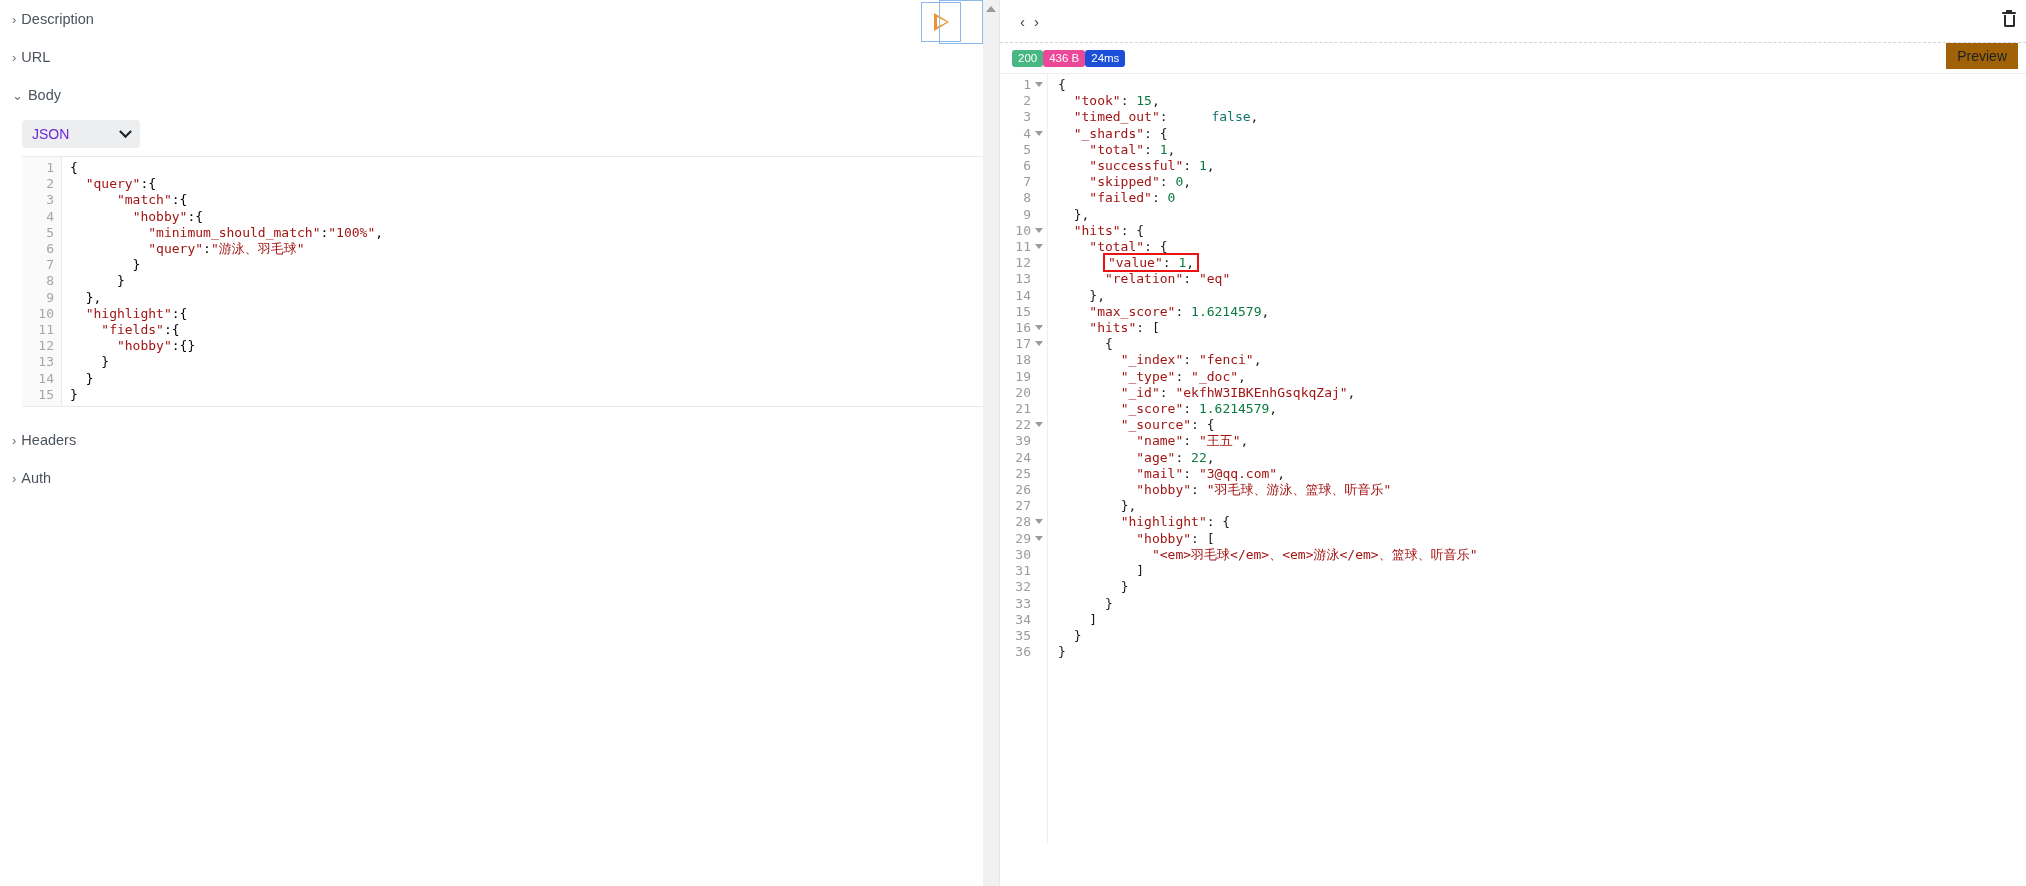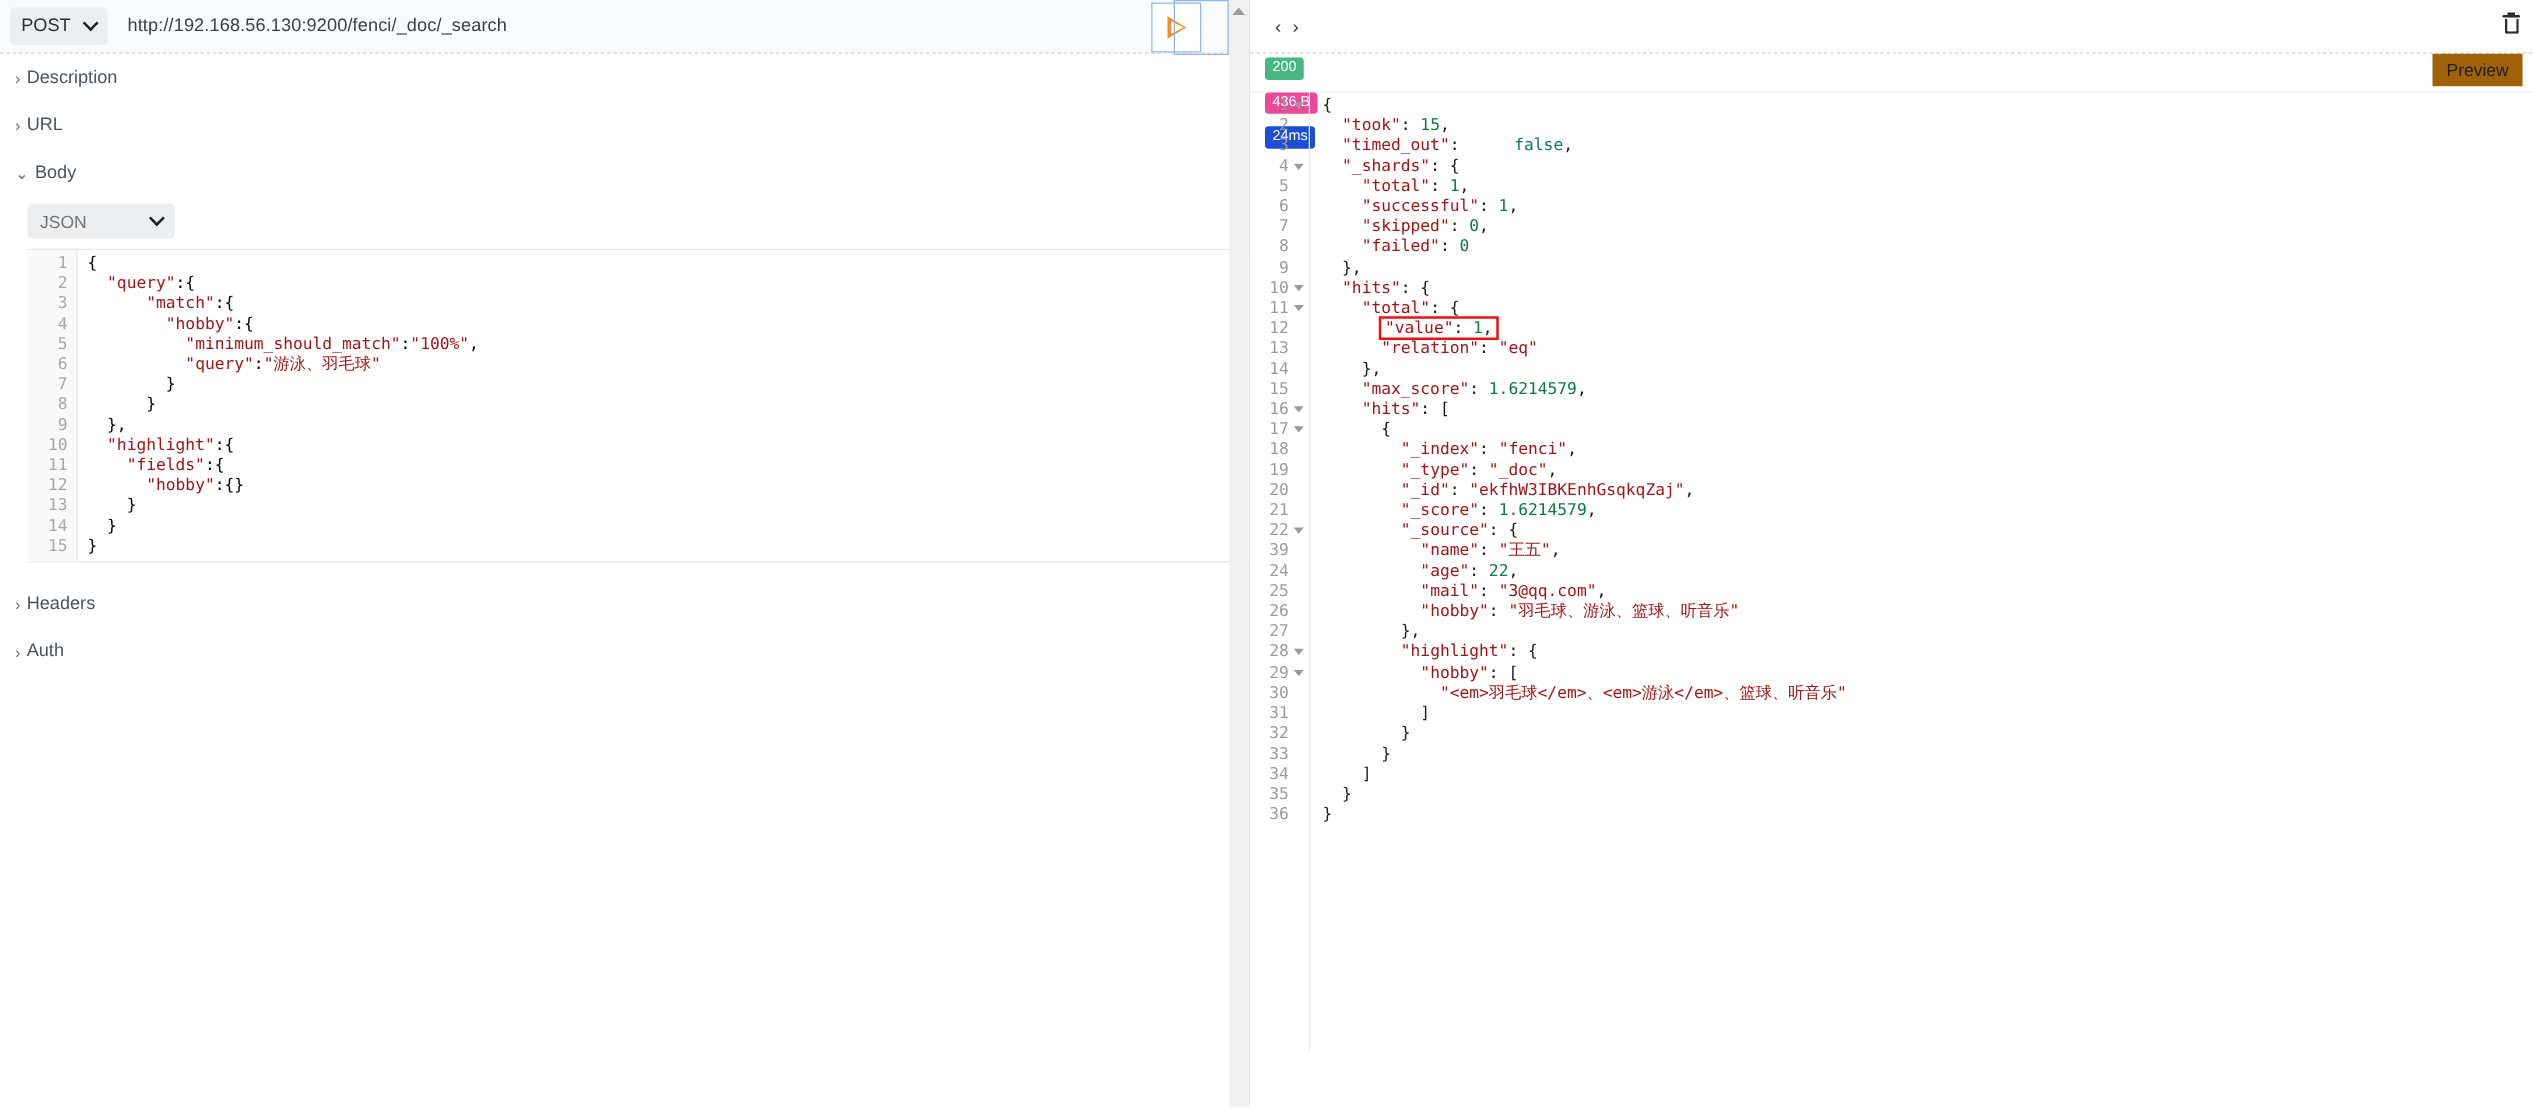--- a/index.html
+++ b/index.html
@@ -100,21 +100,21 @@
     display: inline-block;
     font-size: 13px; color: #6b737c; line-height: 1;
   }
   .body-section { padding-left: 12px; }
   .type-select {
     margin: 6px 0 8px 10px;
     background: #eceef0; border-radius: 4px;
     width: 118px; height: 28px;
     display: flex; align-items: center; justify-content: space-between;
     padding: 0 10px;
-    font-size: 14px; color: #737373;
+    font-size: 14px; color: #6d28d9;
     cursor: pointer;
   }
 
   
   .editor {
     margin-left: 10px;
     border-top: 1px solid #e9e9e9;
     border-bottom: 1px solid #e9e9e9;
     background: #ffffff;
     display: flex;
@@ -175,23 +175,23 @@
     position: relative;
   }
   .resp-tab {
     font-size: 14.5px; color: #3d96ec;
     cursor: pointer; position: absolute;
   }
   .tab-response { left: 160px; }
   .tab-info { left: 555px; }
 
   .badge-row {
-    display: flex; align-items: flex-start; gap: 10px;
+    display: flex; align-items: flex-end; gap: 0;
     padding: 3px 0 6px 12px;
-    position: relative; height: 30px; flex-direction: column;
+    position: relative; height: 30px;
   }
   .badge {
     color: #ffffff; font-size: 11.5px;
     border-radius: 3px; padding: 3px 6px;
     line-height: 1;
   }
   .badge-status { background: #47b881; }
   .badge-size { background: #ec4899; }
   .badge-time { background: #1d4ed8; }
   .preview-btn {
@@ -237,27 +237,20 @@
     line-height: 15px;
   }
 </style>
 </head>
 <body>
 
 <div class="app">
 
   <div class="left-panel">
 
-    <div class="url-bar">
-      <div class="method-select">
-        <span>POST</span>
-        <span class="chev"></span>
-      </div>
-      <div class="url-text">http://192.168.56.130:9200/fenci/_doc/_search</div>
-    </div>
 
     <div class="send-btn">
       <span class="play-tri"></span>
     </div>
 
     <div class="section-row">
       <span class="tri-right">›</span>
       <span>Description</span>
     </div>
 

